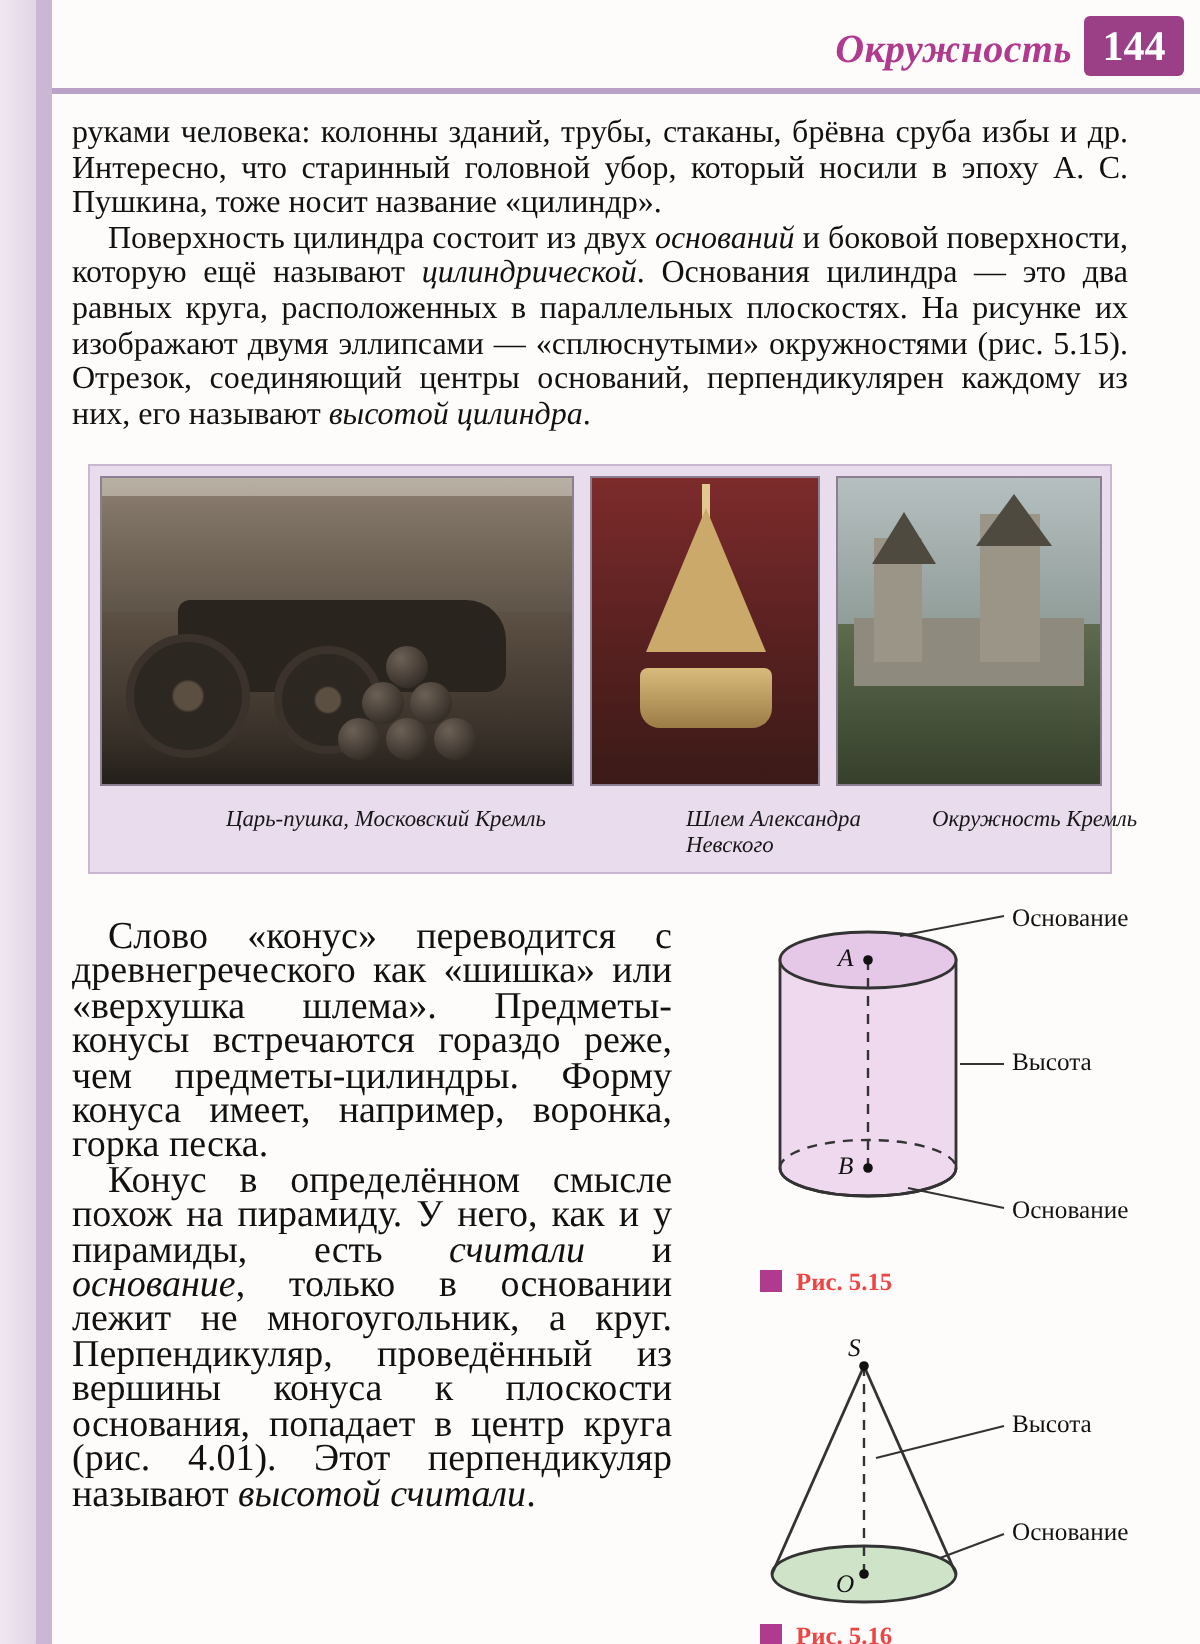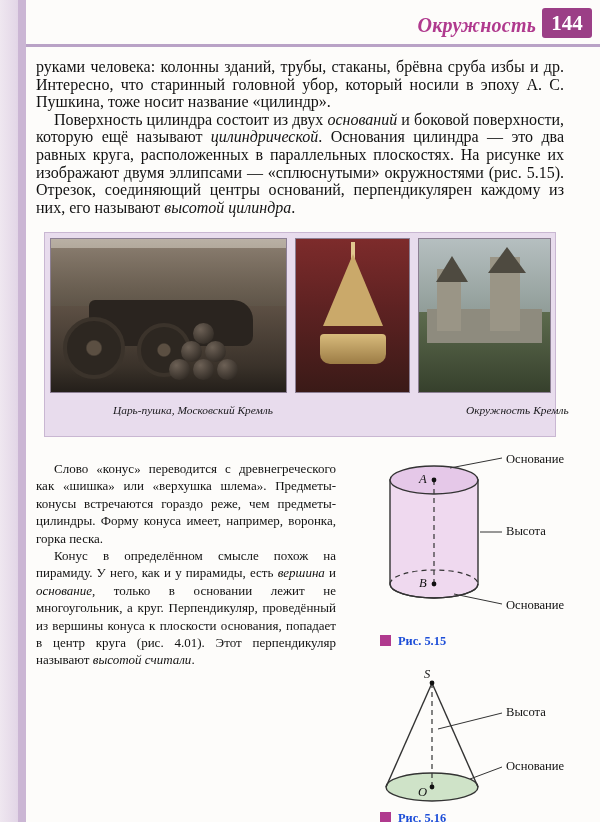--- a/index.html
+++ b/index.html
@@ -219,39 +219,39 @@
   .cap-1 { left: 52px; top: 171px; width: 220px; margin-left: 16px; }
   .cap-2 { left: 298px; top: 171px; width: 112px; }
   .cap-3 { left: 421px; top: 171px; width: 132px; }
 
   
   .col-left {
     position: absolute;
     left: 36px;
     top: 460px;
     width: 300px;
-    font-size: 13px;
+    font-size: 19px;
     line-height: 17.4px;
     text-align: justify;
     color: #111;
   }
   .col-left p { margin: 0; text-indent: 18px; }
 
   .col-right {
     position: absolute;
     left: 350px;
     top: 452px;
     width: 214px;
   }
   .fig-block { position: relative; }
   .fig-caption {
     position: absolute;
     font-size: 12.4px;
     font-weight: bold;
-    color: #1d4ed8;
+    color: #ef4444;
   }
   .fig-bullet {
     display: inline-block;
     width: 11px; height: 11px;
     background: #b03a8e;
     margin-right: 7px;
     vertical-align: -1px;
   }
   .fig-label {
     position: absolute;
@@ -305,26 +305,27 @@
     <div class="photo photo-3">
       <div class="ph3-sky"></div>
       <div class="ph3-ground"></div>
       <div class="ph3-wall"></div>
       <div class="ph3-tower t1"></div>
       <div class="ph3-tower t2"></div>
       <div class="ph3-roof r1"></div>
       <div class="ph3-roof r2"></div>
     </div>
     <div class="caption cap-1">Царь-пушка, Московский Кремль</div>
+    <div class="caption cap-2">Шлем Александра Невского</div>
     <div class="caption cap-3">Окружность Кремль</div>
   </div>
 
   <div class="col-left">
     <p>Слово «конус» переводится с древнегреческого как «шишка» или «верхушка шлема». Предметы-конусы встречаются гораздо реже, чем предметы-цилиндры. Форму конуса имеет, например, воронка, горка песка.</p>
-    <p><span>Конус в определённом смысле похож на пирамиду. У него, как и у пирамиды, есть </span><i>вершина</i><span> и </span><i>основание</i><span>, только в основании лежит не многоугольник, а круг. Перпендикуляр, проведённый из вершины конуса к плоскости основания, попадает в центр круга (рис. 4.01). Этот перпендикуляр называют </span><i>высотой считали</i><span>.</span></p>
+    <p><span>Конус в определённом смысле похож на пирамиду. У него, как и у пирамиды, есть </span><i>считали</i><span> и </span><i>основание</i><span>, только в основании лежит не многоугольник, а круг. Перпендикуляр, проведённый из вершины конуса к плоскости основания, попадает в центр круга (рис. 4.01). Этот перпендикуляр называют </span><i>высотой считали</i><span>.</span></p>
   </div>
 
   <div class="col-right">
 
     <div class="fig-block" style="height:205px;">
       <svg class="svg-fig" width="214" height="190" viewBox="0 0 214 190">
 
         <path d="M40,28 L40,132 A44,14 0 0 0 128,132 L128,28 Z" fill="#efd9ef" stroke="#333" stroke-width="1.4"></path>
 
         <ellipse cx="84" cy="28" rx="44" ry="14" fill="#e5c8e8" stroke="#333" stroke-width="1.4"></ellipse>

